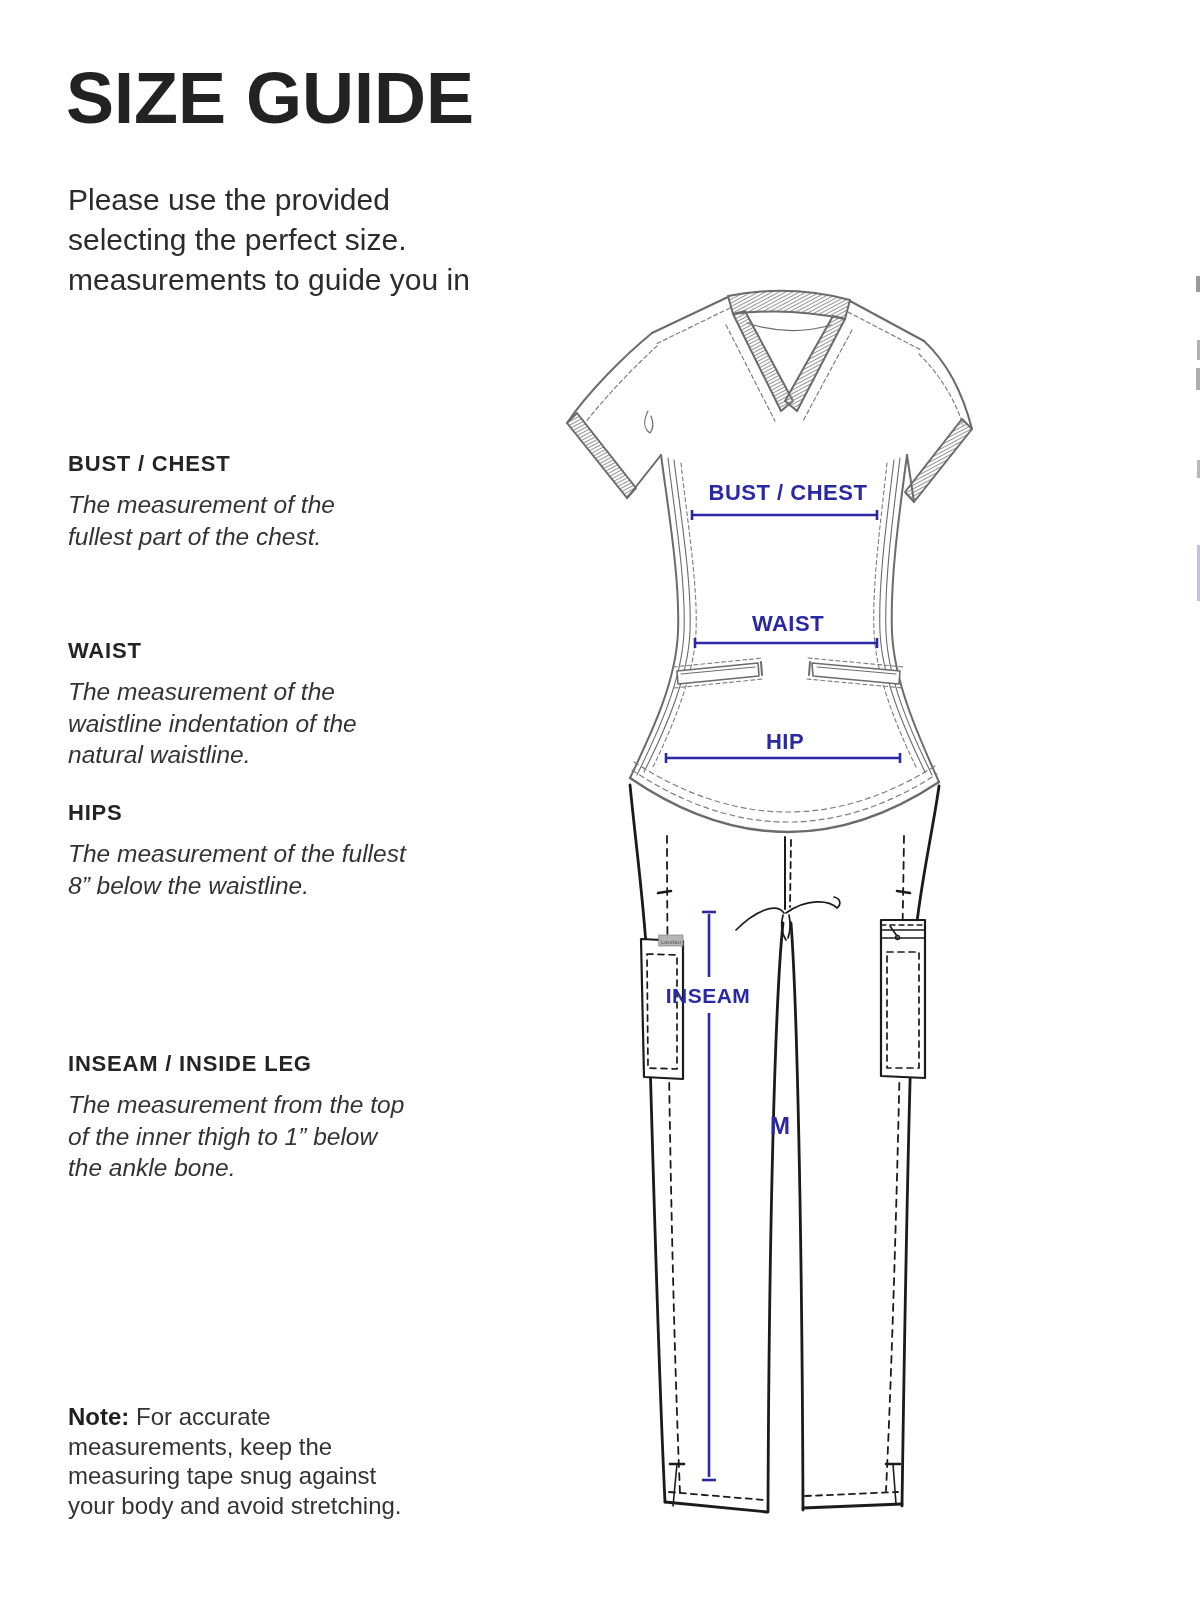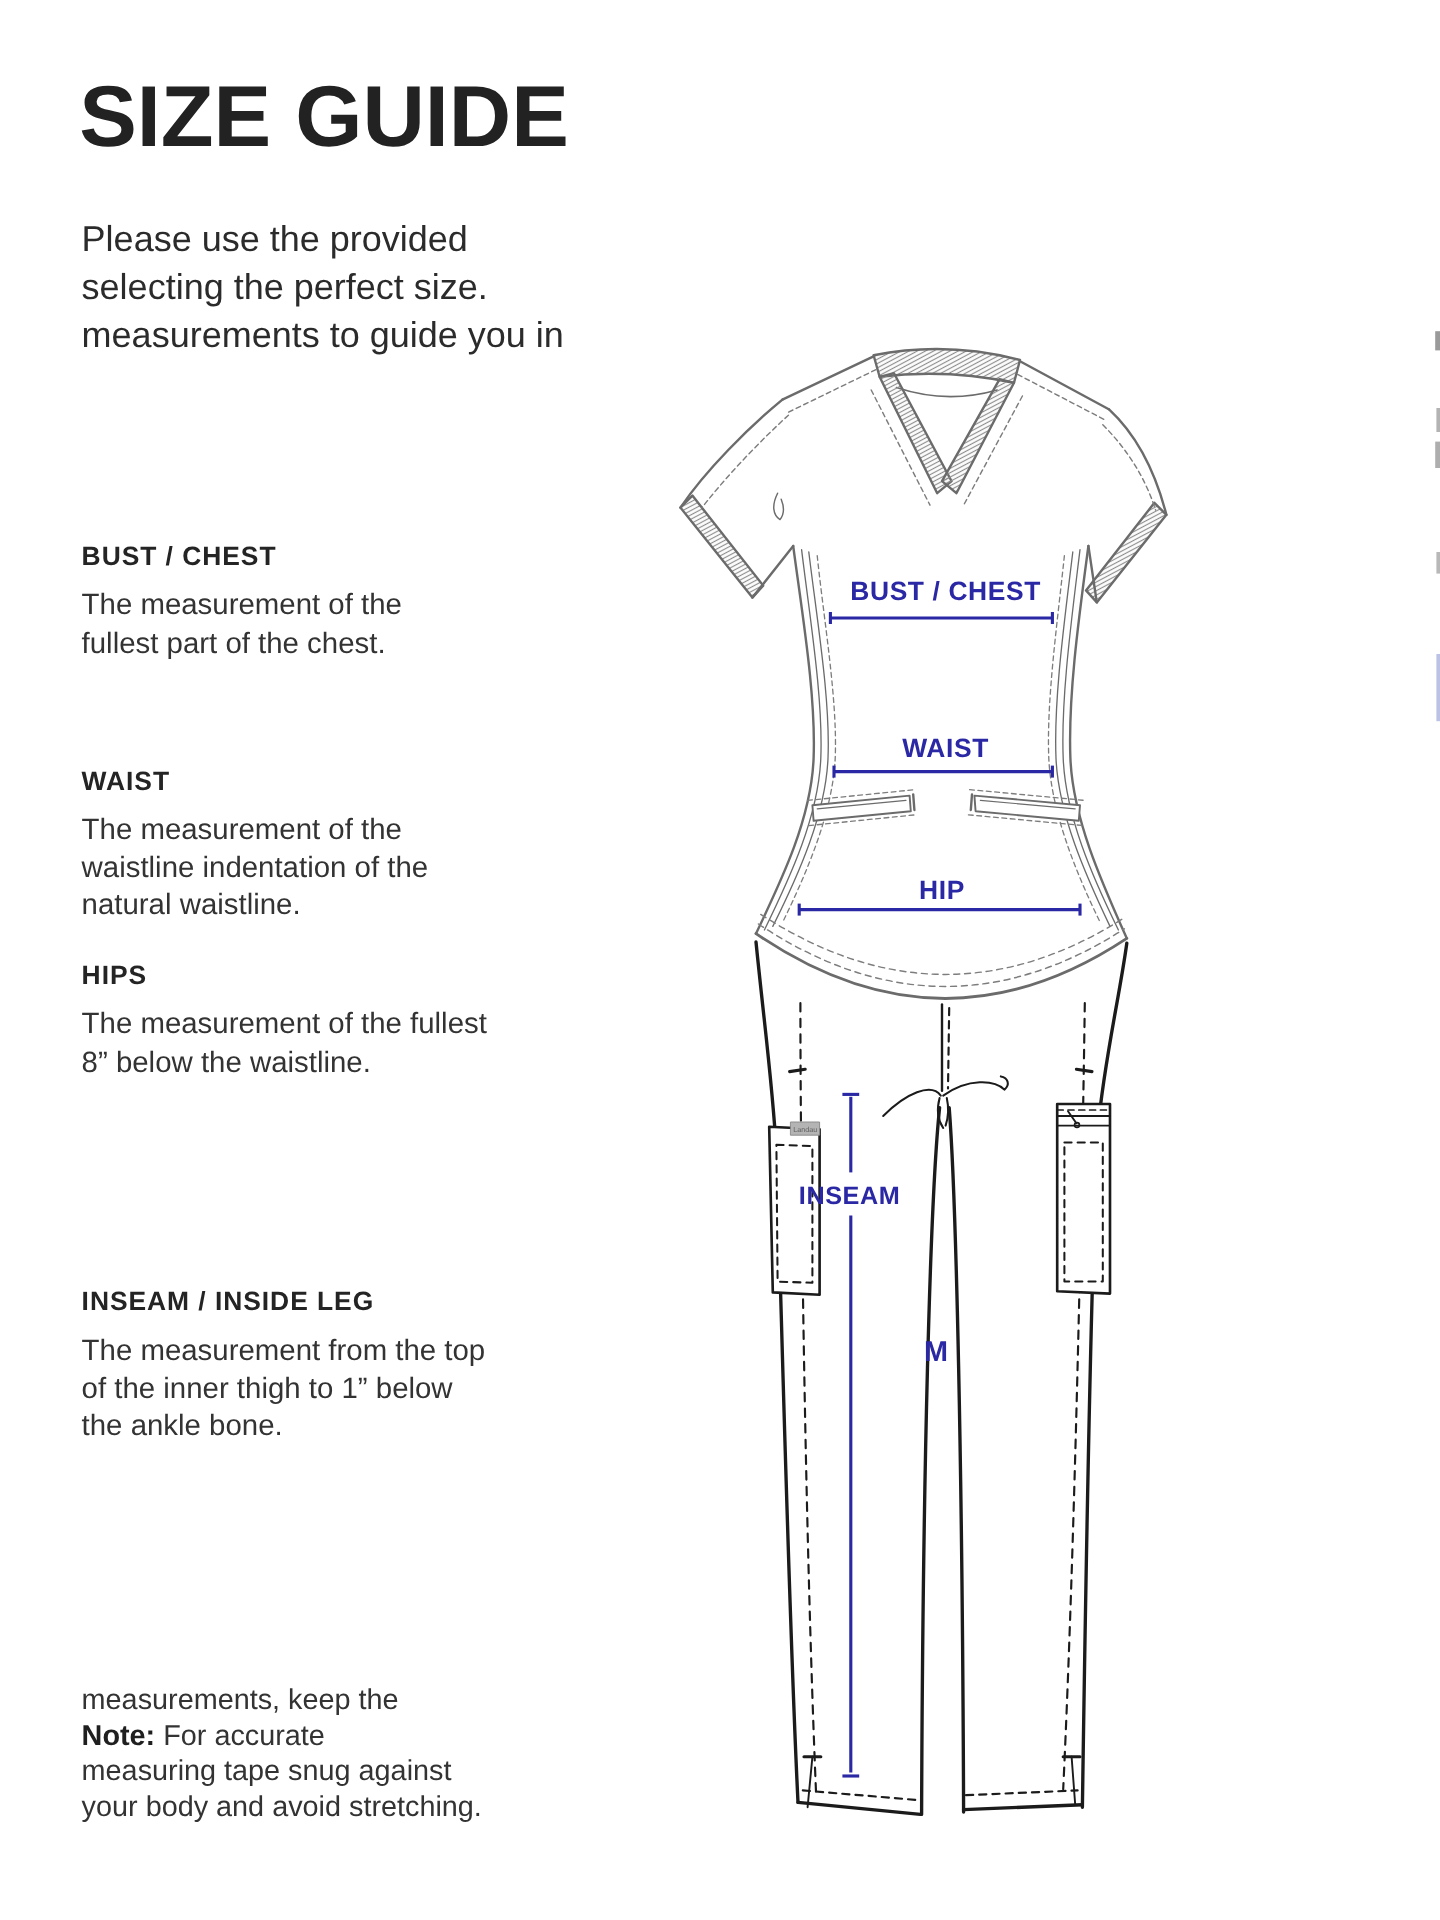--- a/index.html
+++ b/index.html
@@ -2,21 +2,21 @@
 <html><head>
 <meta charset="utf-8">
 <style>
   html,body{margin:0;padding:0;}
   body{width:1200px;height:1600px;background:#ffffff;position:relative;overflow:hidden;
        font-family:"Liberation Sans",sans-serif;-webkit-font-smoothing:antialiased;}
   .abs{position:absolute;}
   .title{left:66px;top:62px;font-size:72px;font-weight:bold;color:#222222;letter-spacing:0px;line-height:1;}
   .intro{left:68px;top:180px;font-size:30px;line-height:40px;color:#2b2b2b;}
   .sec-h{font-size:22px;font-weight:bold;color:#242424;letter-spacing:0.8px;line-height:26px;}
-  .sec-b{font-size:24.5px;color:#333333;line-height:31.5px;margin-top:12px;}
+  .sec-b{font-size:24.5px;color:#333333;line-height:31.5px;margin-top:12px;font-style:italic;}
   .sec{left:68px;width:430px;}
   .note{left:68px;top:1402px;font-size:24px;line-height:29.5px;color:#333333;width:420px;}
   .note b{color:#1f1f1f;}
   .frag{position:absolute;}
   svg text{font-family:"Liberation Sans",sans-serif;}
 </style>
 </head>
 <body>
 
 <div class="abs title">SIZE GUIDE</div>
@@ -45,32 +45,32 @@
 </div>
 
 <div class="abs sec" style="top:800px;">
   <div class="sec-h">HIPS</div>
   <div class="sec-b">
     <div>The measurement of the fullest</div>
     <div>8” below the waistline.</div>
   </div>
 </div>
 
-<div class="abs sec" style="top:1051px;margin-top:21px;">
+<div class="abs sec" style="top:1051px;">
   <div class="sec-h">INSEAM / INSIDE LEG</div>
   <div class="sec-b">
     <div>The measurement from the top</div>
     <div>of the inner thigh to 1” below</div>
     <div>the ankle bone.</div>
   </div>
 </div>
 
 <div class="abs note">
+  <div><b>Note:</b><span> For accurate</span></div>
   <div>measurements, keep the</div>
-  <div><b>Note:</b><span> For accurate</span></div>
   <div>measuring tape snug against</div>
   <div>your body and avoid stretching.</div>
 </div>
 
 <svg class="abs" style="left:540px;top:280px;" width="460" height="1320" viewBox="0 0 460 1320">
   <defs>
     <pattern id="hatch" width="3.2" height="3.2" patternUnits="userSpaceOnUse" patternTransform="rotate(62)">
       <line x1="1.2" y1="0" x2="1.2" y2="3.2" stroke="#8d8d8d" stroke-width="1"></line>
     </pattern>
   </defs>

